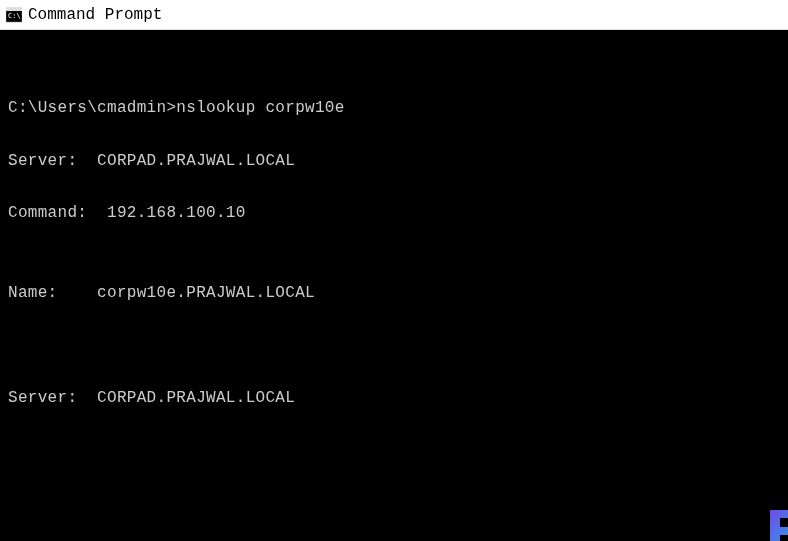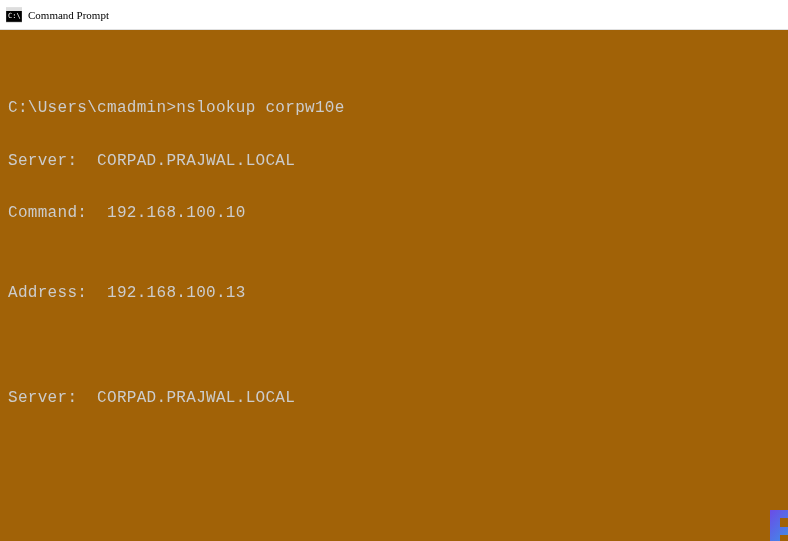--- a/index.html
+++ b/index.html
@@ -25,26 +25,26 @@
     }
     .title-icon {
       width: 16px;
       height: 16px;
       margin-right: 6px;
       display: flex;
       align-items: center;
       justify-content: center;
     }
     .title-text {
-      font-family: Liberation Serif, serif;
-      font-size: 11px;
+      font-family: Liberation Mono, monospace;
+      font-size: 16px;
       color: #000000;
     }
     .terminal {
-      background: #a16207;
+      background: #000000;
       color: #cccccc;
       padding: 12px 8px;
       height: calc(541px - 30px);
       font-size: 16px;
       line-height: 1.65;
       white-space: pre;
       font-family: Consolas, 'Courier New', monospace;
       letter-spacing: 0.3px;
       position: relative;
     }
@@ -72,21 +72,21 @@
   </span>
   <span class="title-text">Command Prompt</span>
 </div>
 
 <div class="terminal">
 <span class="terminal-line"></span>
 <span class="terminal-line">C:\Users\cmadmin&gt;nslookup corpw10e</span>
 <span class="terminal-line">Server:  CORPAD.PRAJWAL.LOCAL</span>
 <span class="terminal-line">Command:  192.168.100.10</span>
 <span class="terminal-line"></span>
-<span class="terminal-line">Address:  192.168.100.13</span>
+<span class="terminal-line">Name:    corpw10e.PRAJWAL.LOCAL</span>
 <span class="terminal-line"></span>
 <span class="terminal-line"></span>
 <span class="terminal-line">Server:  CORPAD.PRAJWAL.LOCAL</span>
 
 <span class="terminal-line"></span>
 
 
 <span class="terminal-line"></span>
 <span class="terminal-line"></span>
 

